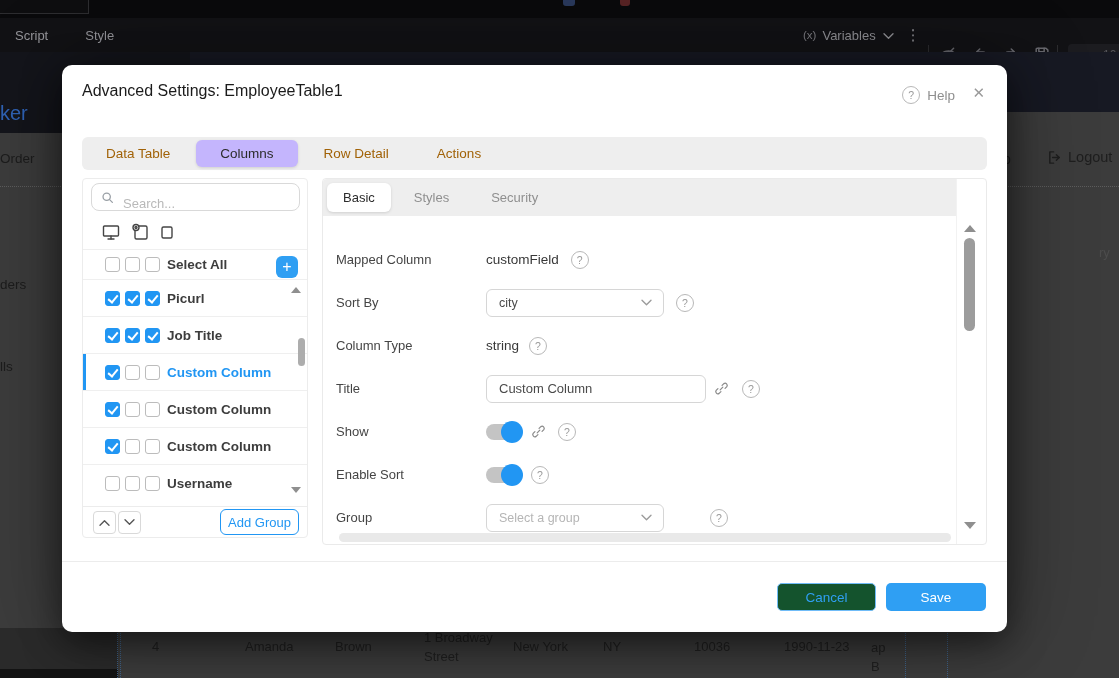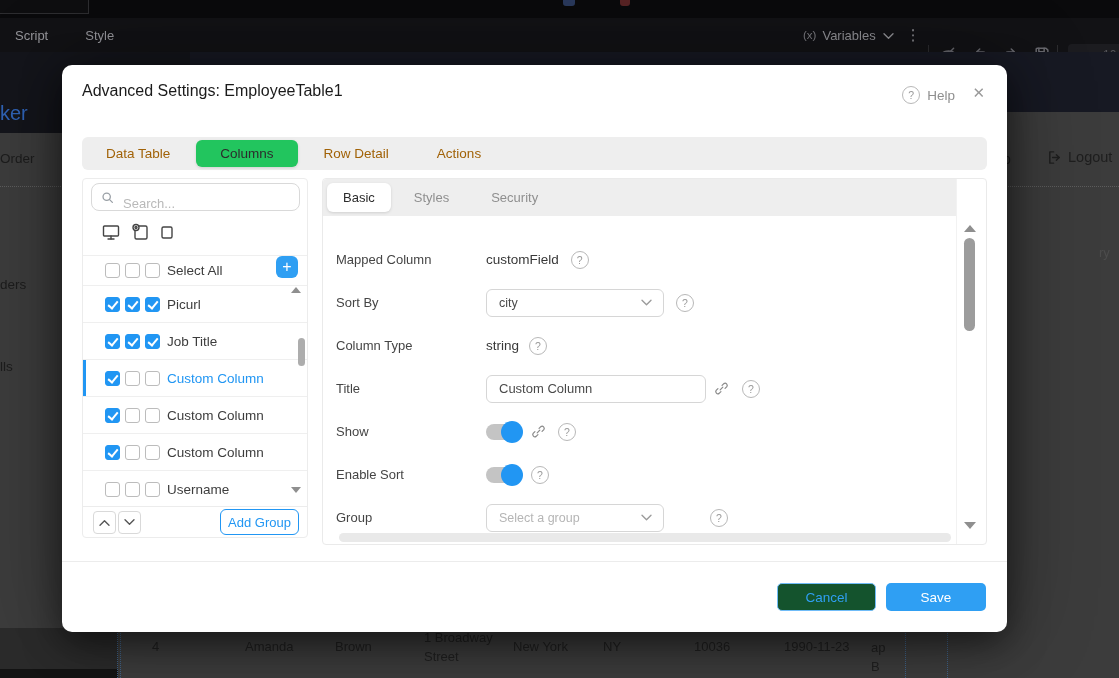--- a/index.html
+++ b/index.html
@@ -46,34 +46,34 @@
   .modal{left:62px;top:65px;width:945px;height:567px;background:#fff;border-radius:10px;
          box-shadow:0 10px 36px rgba(0,0,0,.55),0 0 90px rgba(0,0,0,.3);}
   .m-title{position:absolute;left:20px;top:17px;font-size:16px;font-weight:500;color:#1b1b1b;}
   .help-group{position:absolute;right:52px;top:21px;display:flex;align-items:center;gap:7px;
               color:#8f8f8f;font-size:13.5px;}
   .m-close{position:absolute;right:22px;top:19px;font-size:15px;color:#9a9a9a;}
 
   .m-tabs{position:absolute;left:20px;top:72px;width:905px;height:33px;background:#eeeeee;
           border-radius:6px;display:flex;align-items:center;}
   .m-tab{padding:0 24px;height:33px;display:flex;align-items:center;font-size:13.5px;color:#a16207;}
-  .m-tab.active{background:#22c55e;height:27px;margin:3px 2px;border-radius:6px;color:#2c2c2c;
+  .m-tab.active{background:#c4b5fd;height:27px;margin:3px 2px;border-radius:6px;color:#2c2c2c;
                 font-weight:500;box-shadow:0 1px 3px rgba(0,0,0,.13);}
 
   
   .lpanel{position:absolute;left:20px;top:113px;width:226px;height:360px;background:#fff;
           border:1px solid #ececec;border-radius:4px;box-sizing:border-box;}
   .search{position:absolute;left:8px;top:4px;width:209px;height:28px;border:1px solid #d9d9d9;
           border-radius:8px;box-sizing:border-box;display:flex;align-items:center;padding:0 9px;gap:7px;}
   .search input{border:none;outline:none;width:150px;font-size:13px;color:#555;
                 font-family:"Liberation Sans",sans-serif;background:transparent;margin-top:12px;}
   .search input::placeholder{color:#b9b9b9;}
   .devrow{position:absolute;left:18px;top:44px;display:flex;gap:9px;align-items:center;}
   .dev-icon{stroke:#454545;fill:none;stroke-width:1.4;stroke-linecap:round;stroke-linejoin:round;}
-  .lrows{position:absolute;left:0;top:76px;width:100%;}
+  .lrows{position:absolute;left:0;top:70px;width:100%;font-weight:bold;}
   .lrow{display:flex;align-items:center;height:37px;padding-left:22px;border-top:1px solid #efefef;
         position:relative;box-sizing:border-box;}
   .lrow.hdr{height:30px;}
   .lrow-label{font-size:13.5px;color:#3d3d3d;margin-left:2px;white-space:nowrap;}
   .lrow.selected{}
   .lrow.selected::before{content:"";position:absolute;left:0;top:0;bottom:0;width:3px;background:#2196f3;}
   .lrow.selected .lrow-label{color:#2196f3;}
   .cb{width:15px;height:15px;border:1.5px solid #bcbcbc;border-radius:3px;background:#fff;
       margin-right:5px;box-sizing:border-box;flex:none;position:relative;}
   .cb.checked{background:#2196f3;border-color:#2196f3;}

